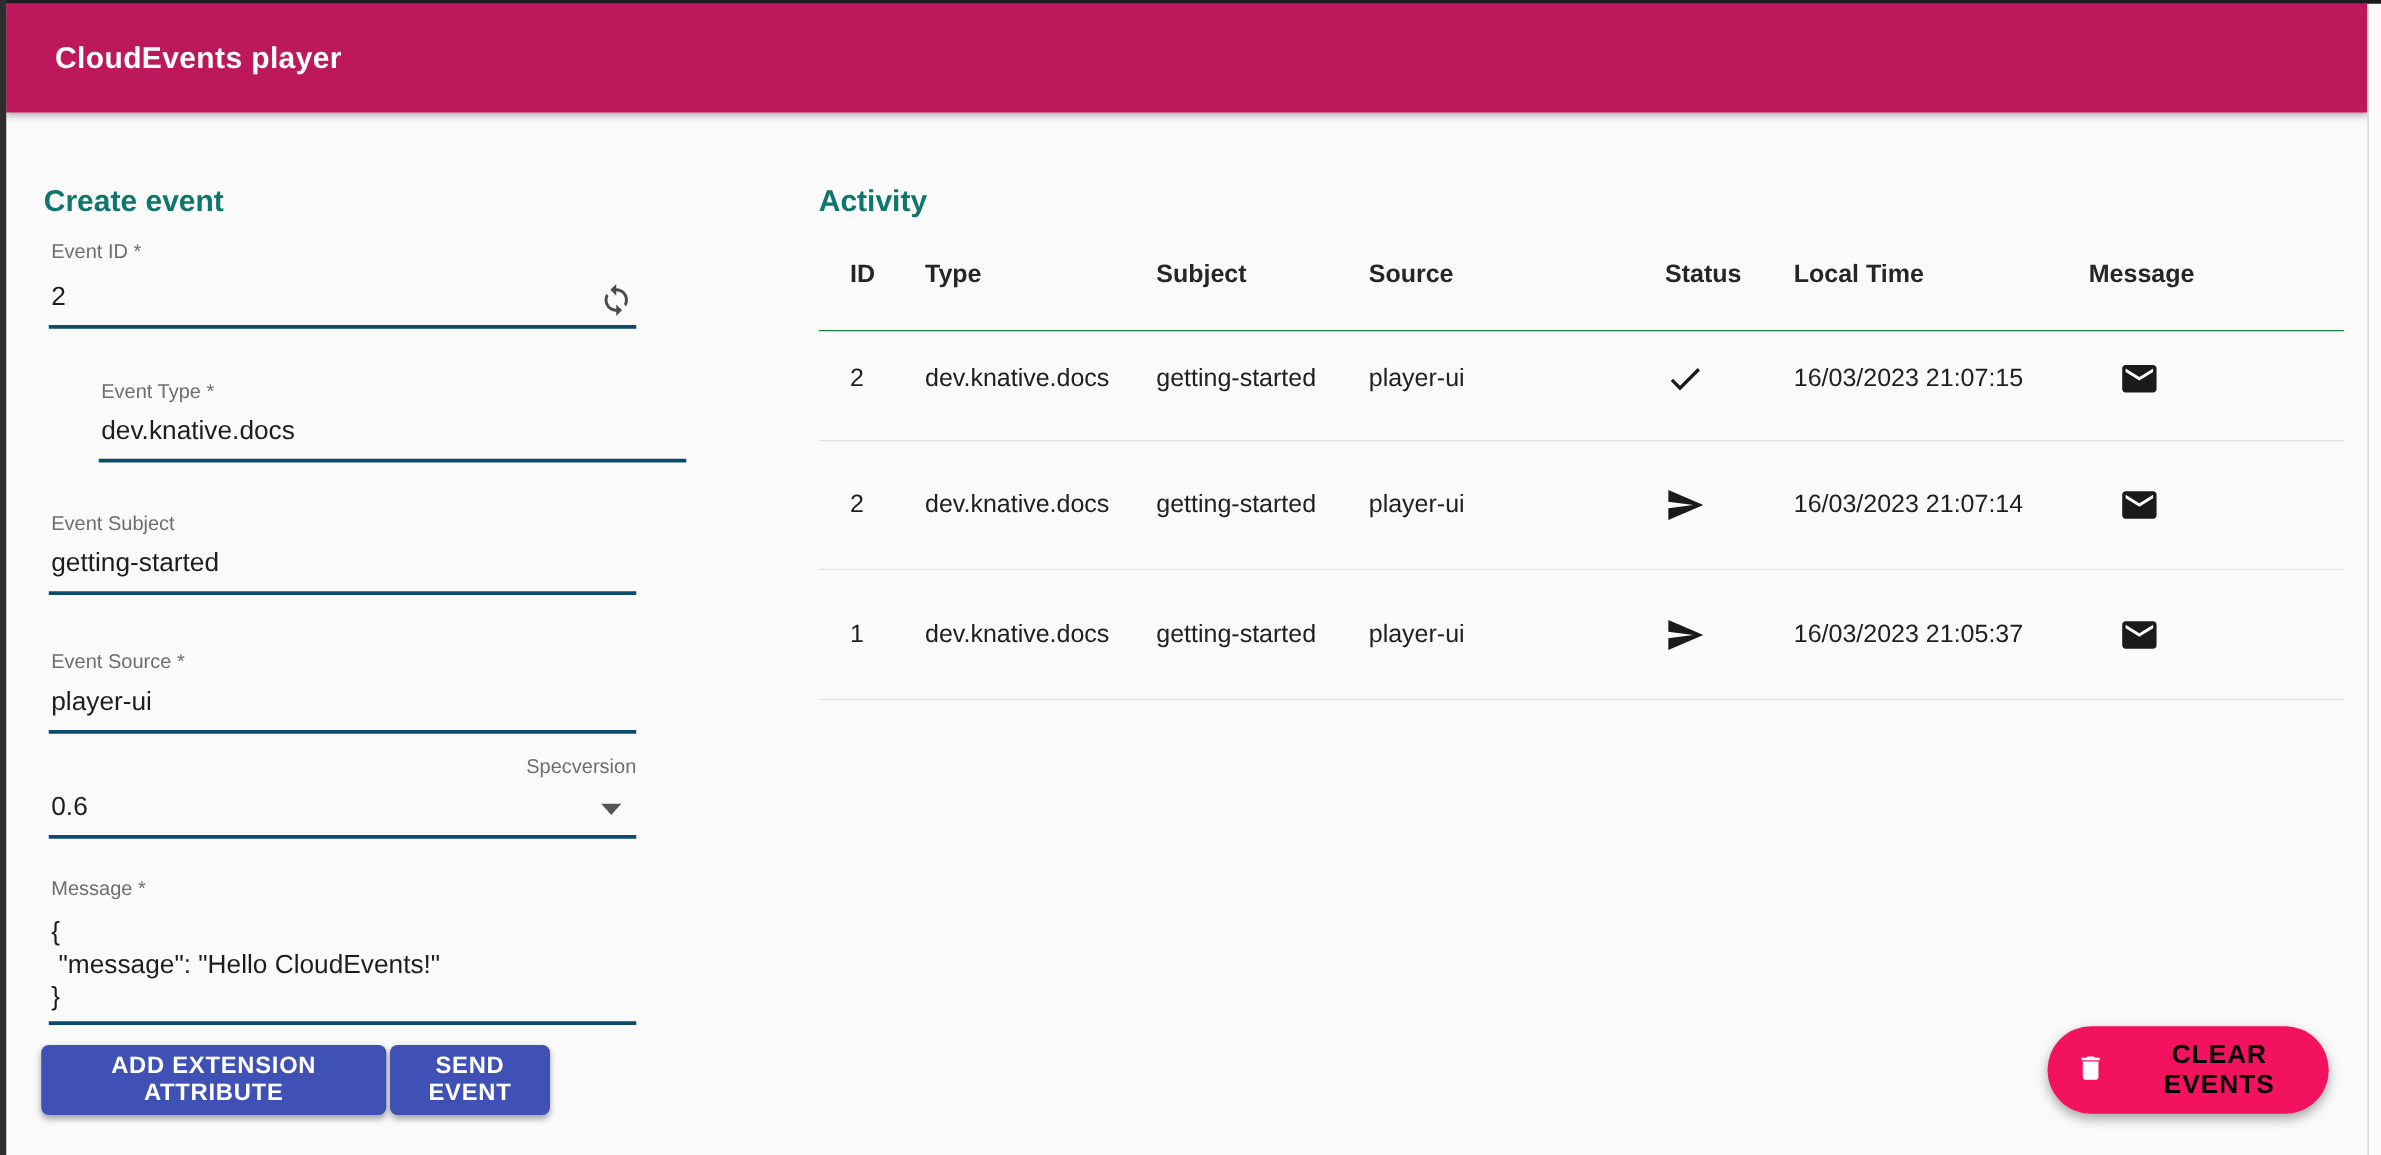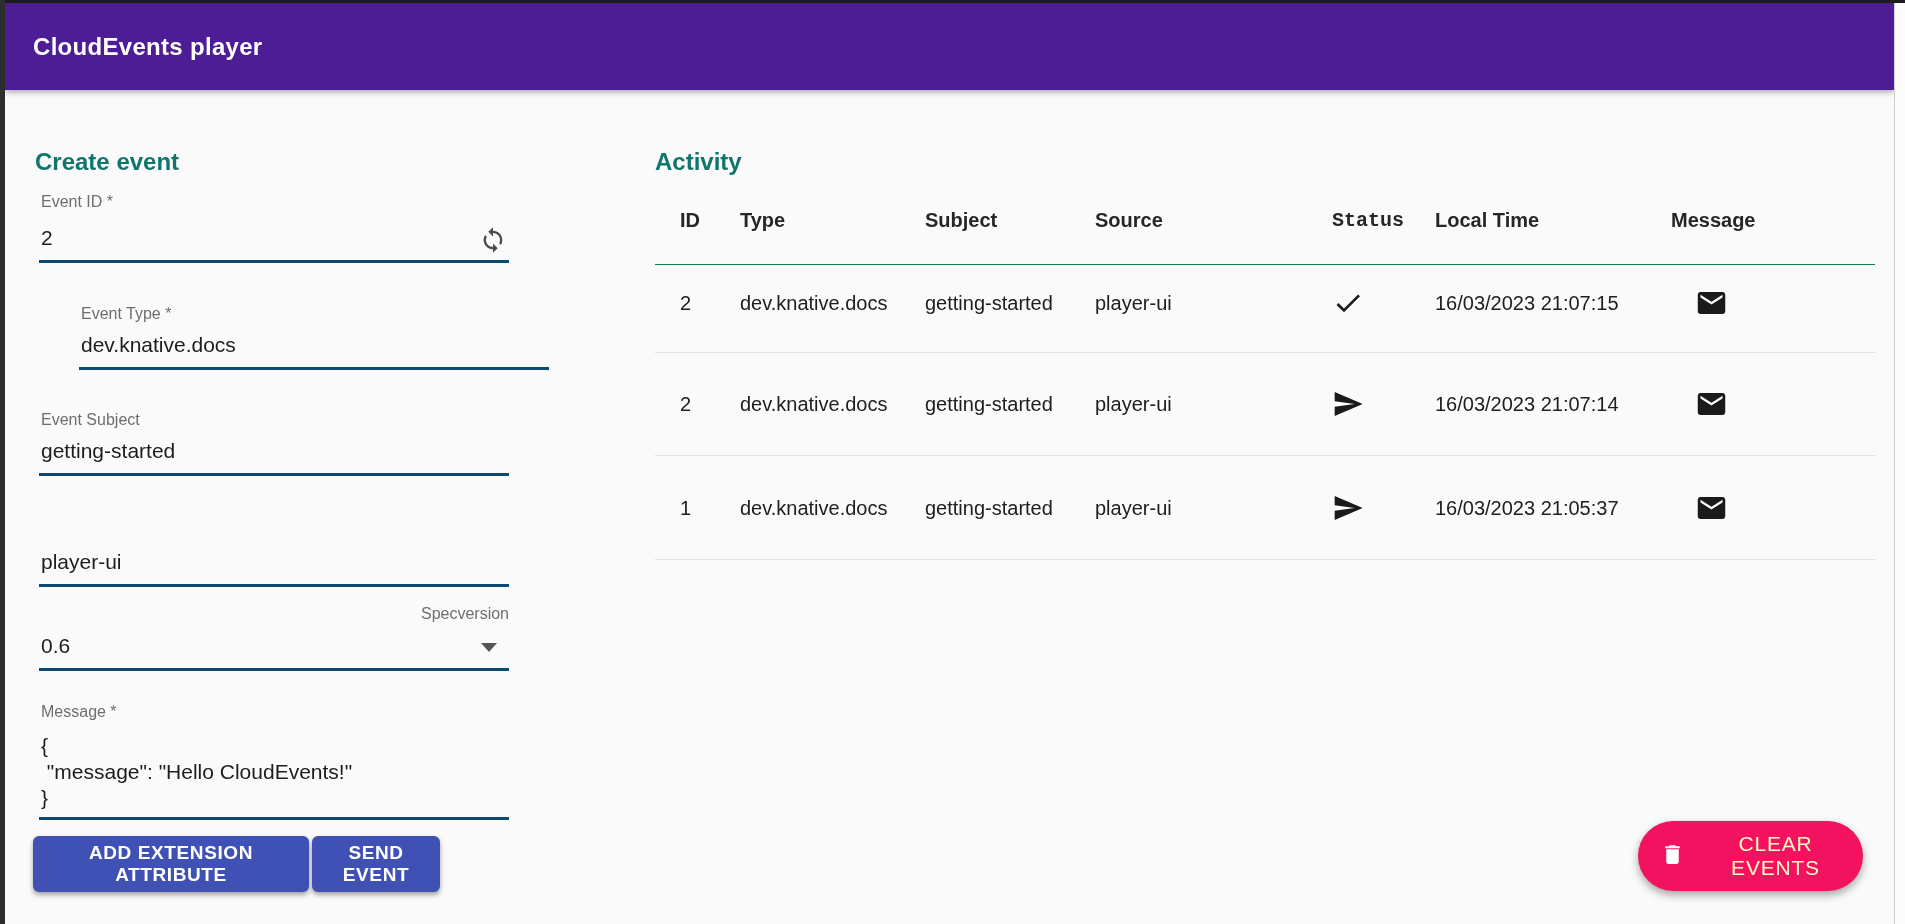--- a/index.html
+++ b/index.html
@@ -8,21 +8,21 @@
     width:1905px; height:924px; overflow:hidden; position:relative;
     background:#FAFAFA; font-family:"Liberation Sans", sans-serif;
   }
   .frame-top  { position:absolute; top:0; left:0; width:100%; height:3px; background:#1c1c1c; z-index:60; }
   .frame-left { position:absolute; top:0; left:0; width:5px; height:100%; background:#2d2d2d; z-index:60; }
   .scrollbar  { position:absolute; top:0; right:0; width:11px; height:100%; background:#FBFBFB;
                 border-left:1px solid #cfcfcf; z-index:50; }
 
   #app { position:absolute; left:5px; top:3px; width:1889px; height:921px; background:#FAFAFA; }
 
-  .appbar { height:87px; background:#4c1d95; display:flex; align-items:center; padding-left:28px;
+  .appbar { height:87px; background:#be185d; display:flex; align-items:center; padding-left:39px;
             box-shadow:0 2px 6px rgba(0,0,0,.35); position:relative; z-index:10; }
   .appbar-title { color:#fff; font-size:24px; font-weight:700; letter-spacing:.3px; }
 
   .content { position:absolute; left:0; top:90px; width:1889px; height:831px; }
 
   .section-heading { position:absolute; top:36px; font-size:24px; line-height:26px; font-weight:700; color:#0f766e; }
   #create-heading   { left:30px; }
   #activity-heading { left:650px; }
 
   
@@ -57,34 +57,34 @@
   .hcell { position:absolute; top:45px; transform:translateY(-50%); font-size:20px; font-weight:700; color:#262626; }
   .trow  { position:absolute; left:0; width:100%; border-bottom:1px solid #e2e2e2; }
   #row0 { top:90px;  height:100px; }
   #row1 { top:190px; height:103px; }
   #row2 { top:293px; height:104px; }
   .cell { position:absolute; top:50%; transform:translateY(-50%); font-size:20px; color:#202020; }
   .c-id      { left:25px; }
   .c-type    { left:85px; }
   .c-subject { left:270px; }
   .c-source  { left:440px; }
-  .c-status  { left:677px;font-family:Liberation Mono, monospace; }
+  .c-status  { left:677px; }
   .c-time    { left:780px; }
   .c-msghead { left:1016px; }
   .c-msgicon { left:1040px; }
   .status-icon svg { width:32px; height:32px; fill:#1a1a1a; display:block; }
   .mail-icon  { cursor:pointer; background:none; border:none; padding:0; }
   .mail-icon svg { width:33px; height:33px; fill:#1a1a1a; display:block; }
 
   
   .fab { position:absolute; left:1633px; top:728px; width:225px; height:70px; border:none; border-radius:35px;
          background:#F2125F; color:#fff; display:flex; align-items:center; padding-left:22px;
          box-shadow:0 4px 9px rgba(0,0,0,.35); cursor:pointer; font-family:inherit; }
   .fab svg { width:25px; height:25px; fill:#fff; margin-right:9px; }
-  .fab-label { font-size:21px; font-weight:400; letter-spacing:.8px; color:#fef9c3; }
+  .fab-label { font-size:21px; font-weight:700; letter-spacing:.8px; color:#000000; }
 </style>
 </head>
 <body>
 
 <div class="frame-top"></div>
 <div class="frame-left"></div>
 <div class="scrollbar"></div>
 
 <div id="app">
 
@@ -110,20 +110,21 @@
       <div class="flabel">Event Type *</div>
       <div class="fvalue">dev.knative.docs</div>
     </div>
 
     <div class="field" id="f-subject">
       <div class="flabel">Event Subject</div>
       <div class="fvalue">getting-started</div>
     </div>
 
     <div class="field" id="f-source">
+      <div class="flabel">Event Source *</div>
       <div class="fvalue">player-ui</div>
     </div>
 
     <div class="field" id="f-spec">
       <div class="flabel">Specversion</div>
       <div class="fvalue">0.6</div>
       <span class="select-arrow"></span>
     </div>
 
     <div class="field" id="f-message">

